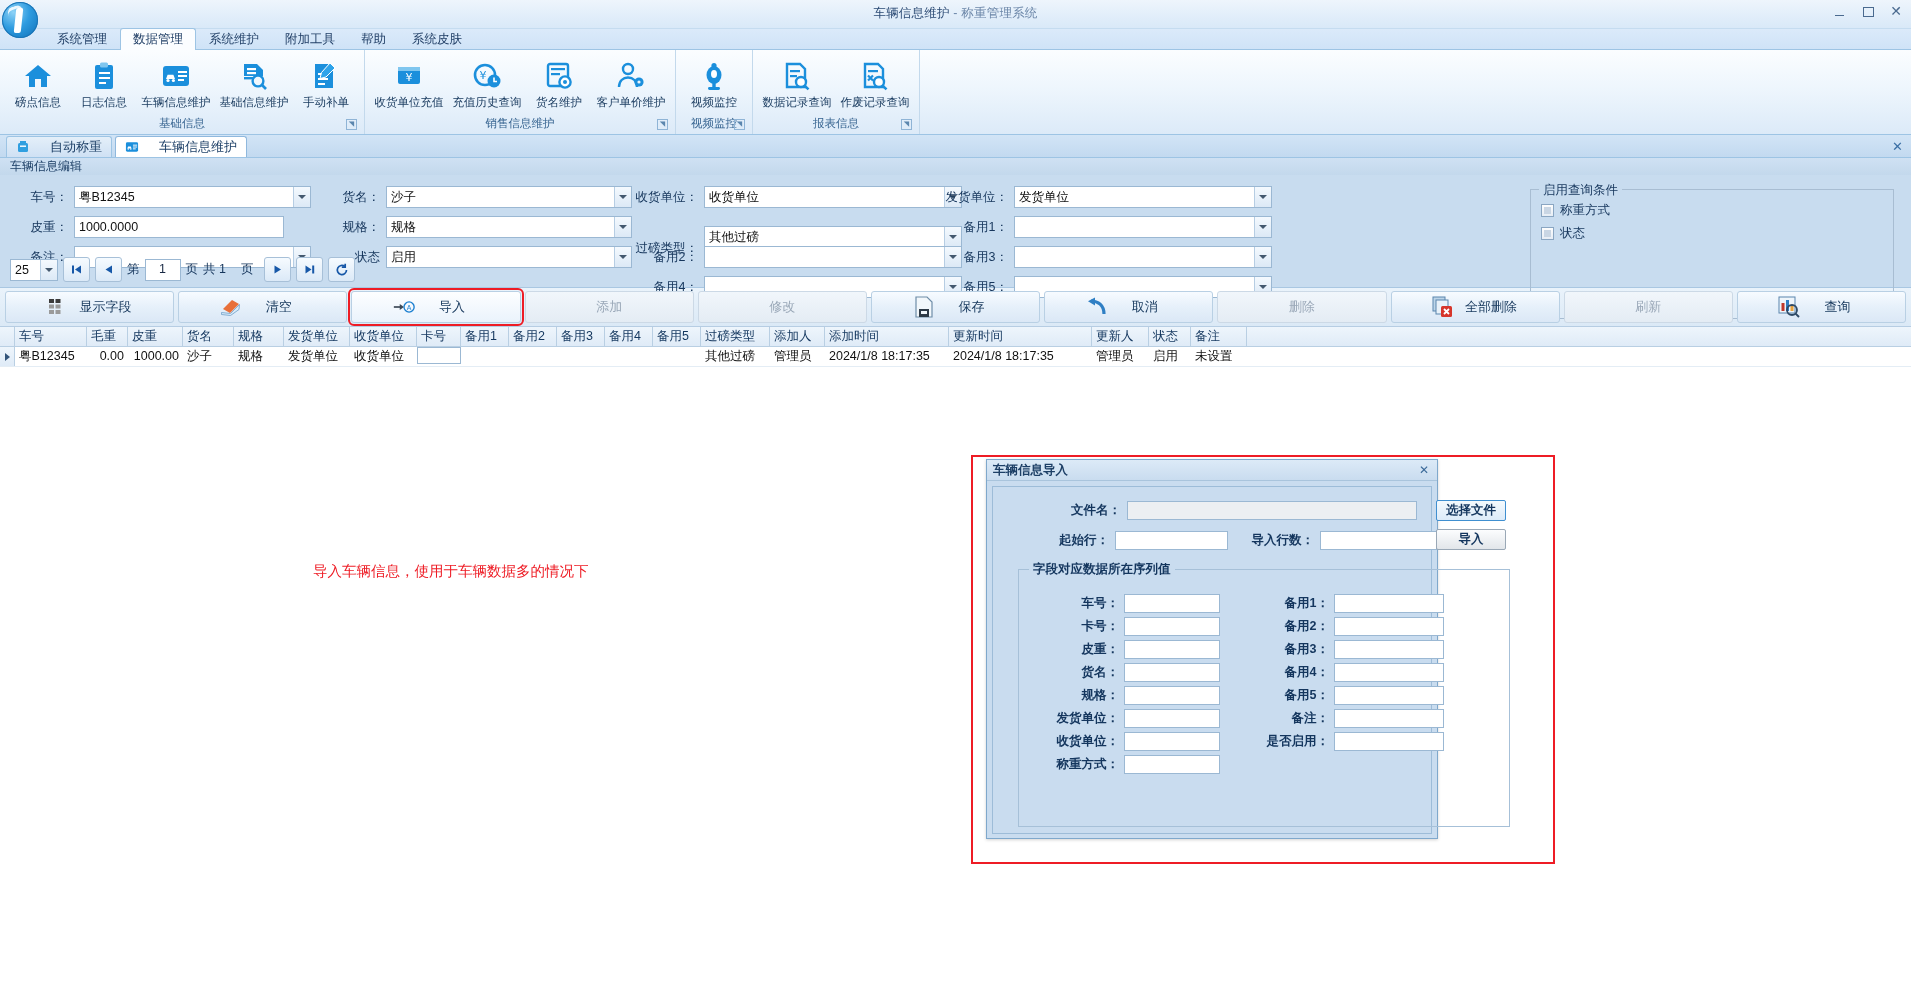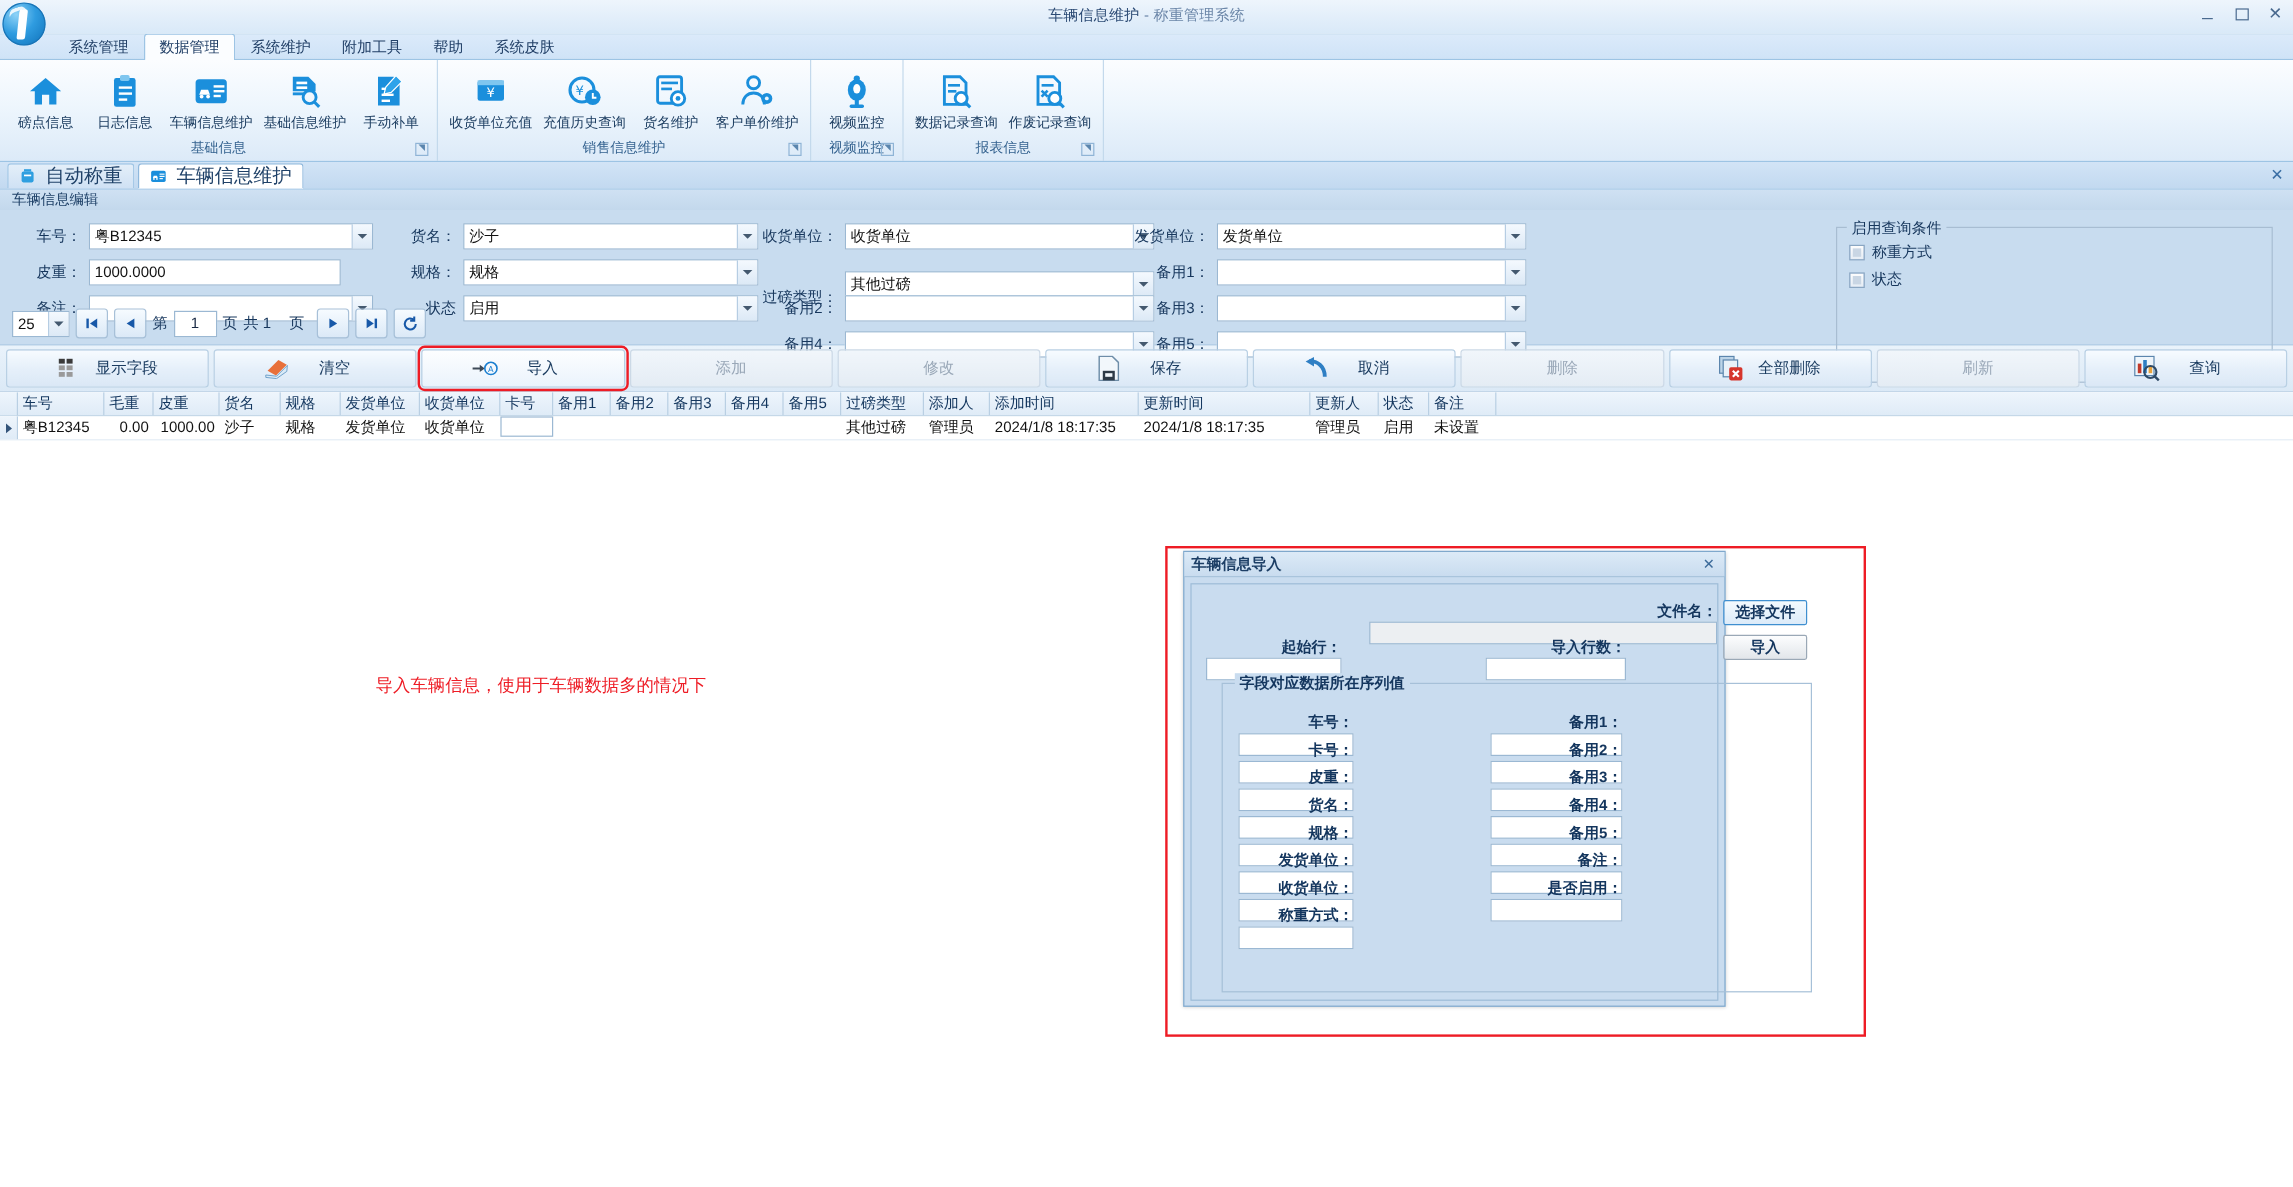--- a/index.html
+++ b/index.html
@@ -81,21 +81,21 @@
   .rbtn.wide{width:74px;}
   .rbtn .ic{height:36px;display:flex;align-items:center;justify-content:center;}
   .rbtn .lb{font-size:11.5px;color:#1b3c60;white-space:nowrap;margin-top:1px;}
 
   
   .doctabs{
     height:22px;background:linear-gradient(to bottom,#d2e4f6,#c2d9f0);
     border-bottom:1px solid #9dc4e4;display:flex;align-items:flex-end;padding-left:6px;position:relative;
   }
   .dtab{
-    display:flex;align-items:center;gap:8px;height:20px;padding:0 9px;font-size:16px;color:#1f4168;
+    display:flex;align-items:center;gap:20px;height:20px;padding:0 9px;font-size:13px;color:#1f4168;
     background:linear-gradient(to bottom,#e4eff9,#cfe1f4);border:1px solid #9dc4e4;border-bottom:none;
     border-radius:3px 3px 0 0;margin-right:3px;cursor:default;
   }
   .dtab.active{background:#fff;border-color:#8fb8dd;}
   .dtab .ti{width:14px;height:14px;display:inline-block;}
   .doctabs .closeall{position:absolute;right:8px;bottom:3px;color:#3a6fa5;font-size:13px;cursor:pointer;}
 
   
   .editpanel{background:#c8dcef;border-bottom:1px solid #a9c7e2;}
   .ep-caption{
@@ -177,21 +177,21 @@
     background:#c9dcef;border:1px solid #7fa8cc;box-sizing:border-box;
     box-shadow:0 1px 3px rgba(0,0,0,.18);
   }
   .dlg-title{
     height:20px;background:linear-gradient(to bottom,#dceaf7,#c9dcef);
     border-bottom:1px solid #a9c4dc;display:flex;align-items:center;padding:0 6px;
     font-size:12.5px;color:#1d3f66;position:relative;
   }
   .dlg-title .x{position:absolute;right:8px;top:3px;color:#3b6a99;font-size:12px;cursor:pointer;}
   .dlg-inner{margin:5px;border:1px solid #9dbcd8;position:relative;height:calc(100% - 32px);background:#c9dcef;}
-  .dlg-fld{position:absolute;display:flex;align-items:flex-end;flex-direction:column;}
+  .dlg-fld{position:absolute;display:flex;align-items:center;}
   .dlg-fld .lab{font-size:12.5px;color:#14365e;text-align:right;white-space:nowrap;}
   .dlg-inp{box-sizing:border-box;height:19px;background:#fff;border:1px solid #9bb8d3;}
   .dlg-inp.readonly{background:#eceff2;}
   .dlgbtn{
     box-sizing:border-box;height:21px;display:flex;align-items:center;justify-content:center;
     font-size:12.5px;color:#14365e;border:1px solid #9aa8b6;border-radius:2px;
     background:linear-gradient(to bottom,#fcfdfe,#e2e6ea);cursor:pointer;
   }
   .dlgbtn.primary{border:1px solid #3f8fd0;background:linear-gradient(to bottom,#f4fafe,#dcebf9);}
   .fieldset{

